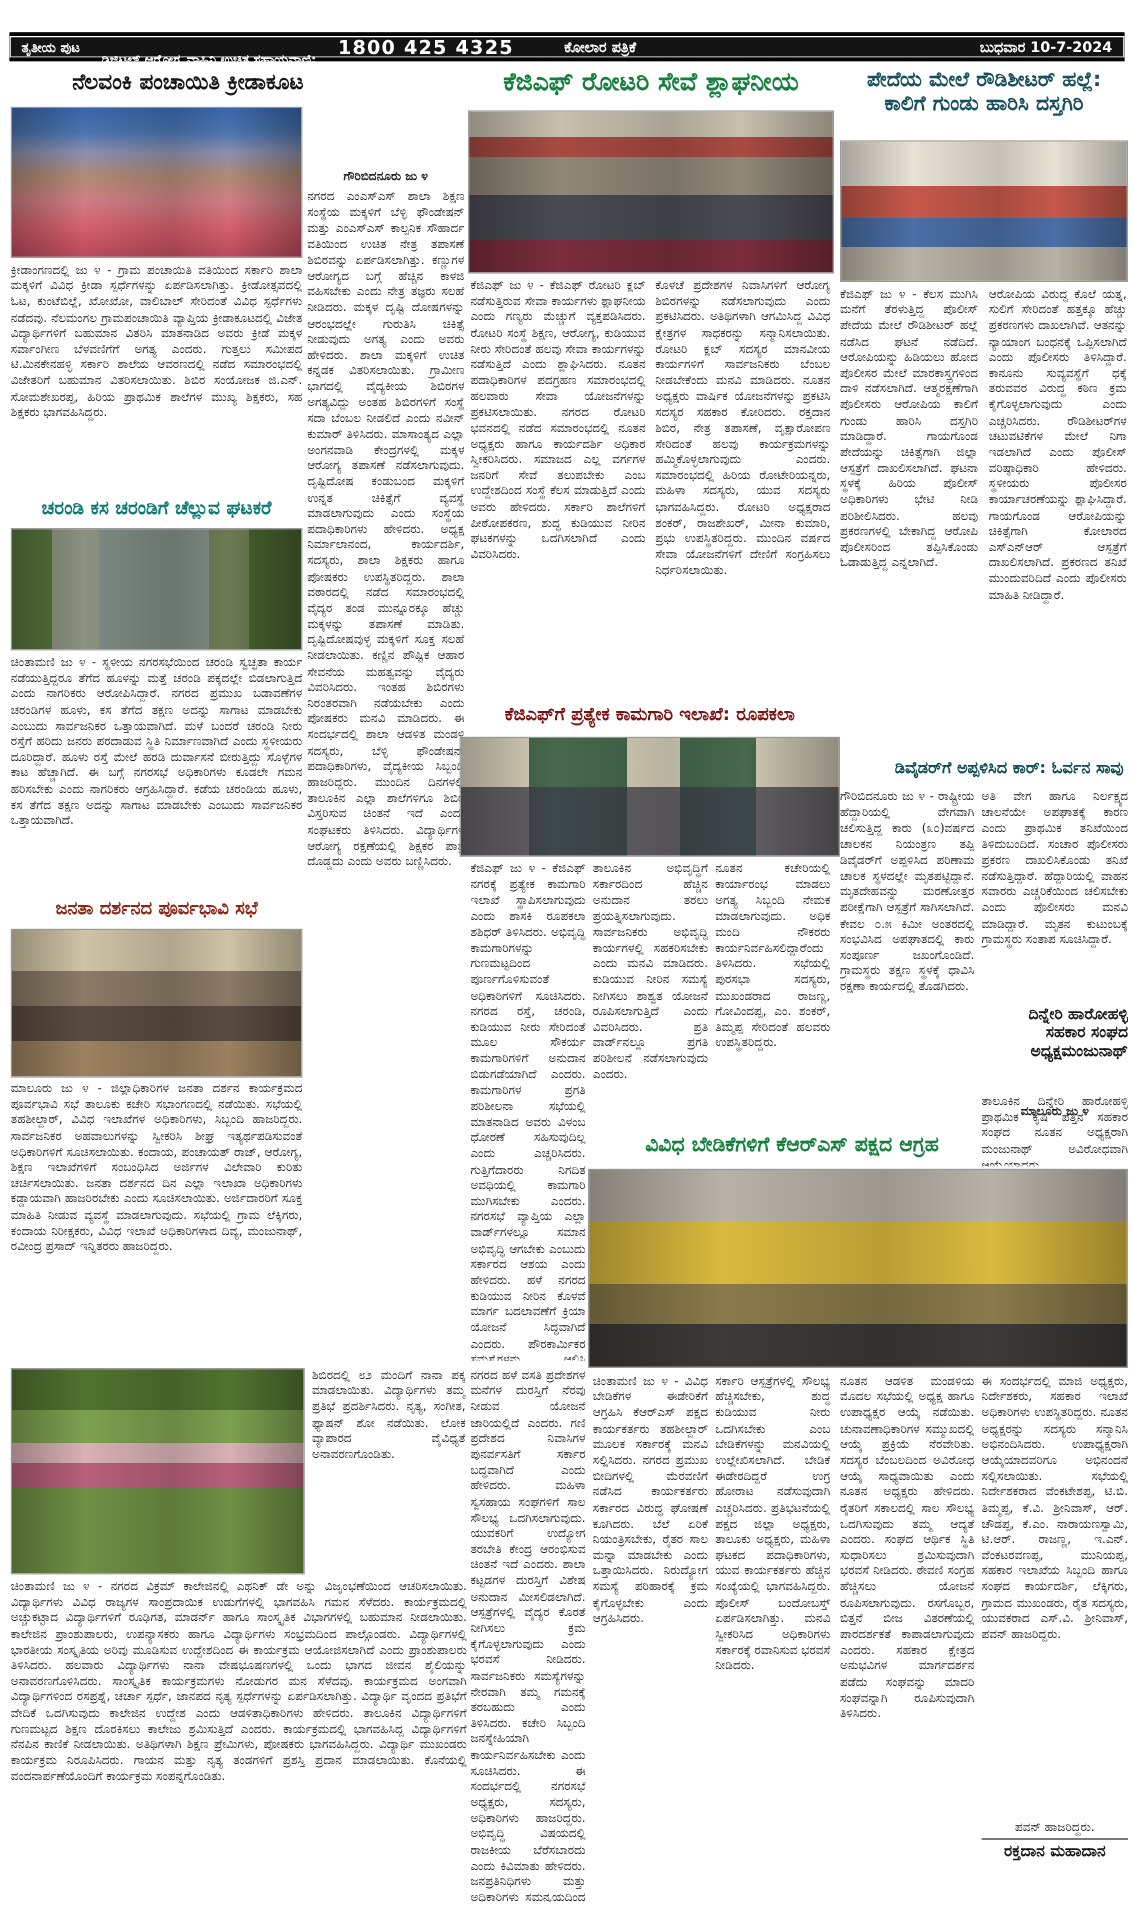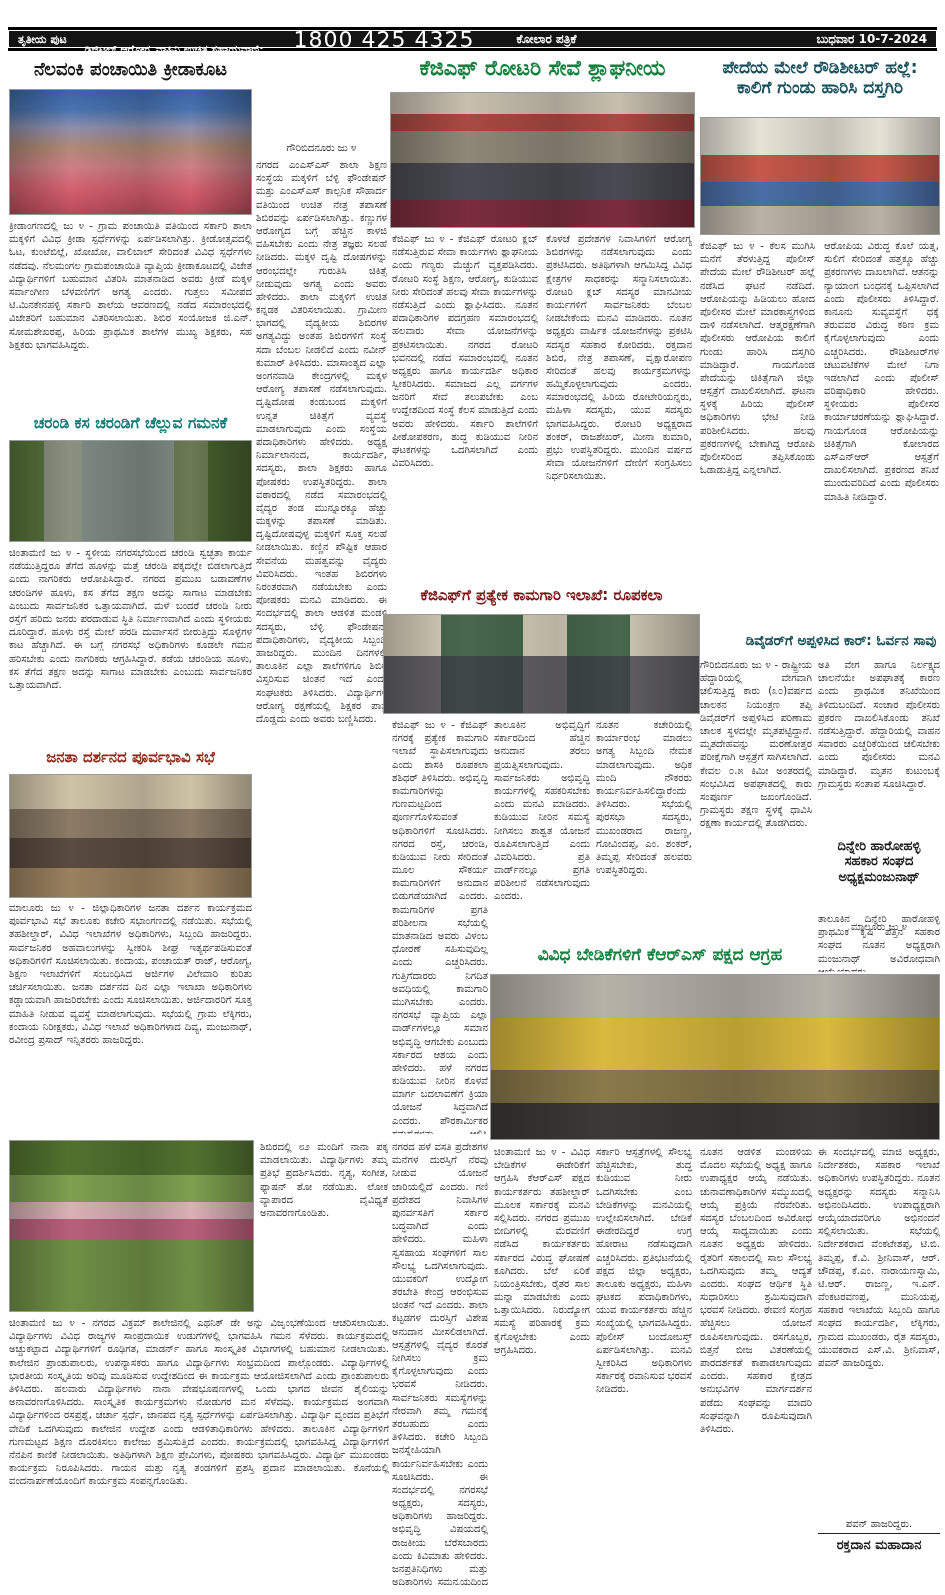--- a/index.html
+++ b/index.html
@@ -5,36 +5,36 @@
   html,body{margin:0;padding:0;background:#fff;}
   #page{position:relative;width:945px;height:1595px;background:#fff;overflow:hidden;
         font-family:"DejaVu Sans","Liberation Sans",sans-serif;color:#1c1c1c;}
   .abs{position:absolute;}
   
   .masthead{background:#141414;border-top:3px solid #000;border-bottom:3px solid #000;
             box-shadow:inset 0 0 0 1px #fff;color:#fff;display:flex;align-items:center;
             padding:0 10px;gap:18px;box-sizing:border-box;}
   .masthead .edition{font-size:11px;font-weight:bold;}
   .masthead .help-label{font-size:11px;font-weight:bold;margin-top:21px;}
-  .masthead .help-number{font-size:22px;font-weight:normal;letter-spacing:1px;margin-left:12px;}
+  .masthead .help-number{font-size:16px;font-weight:bold;letter-spacing:1px;}
   .masthead .paper{font-size:12px;font-weight:bold;margin-left:24px;}
   .masthead .date{margin-left:auto;font-size:12px;font-weight:bold;}
   
   .headline{font-weight:bold;text-align:center;line-height:1.18;overflow:hidden;}
-  .hl-black{color:#161616;}
+  .hl-black{color:#161616;text-align:right;}
   .hl-navy{color:#15803d;}
   .hl-teal{color:#0a7a74;}
   .hl-maroon{color:#8c2715;}
   .hl-darkred{color:#7a1212;}
   .hl-slate{color:#174f5c;}
   .hl-deepteal{color:#0d4b55;padding-left:21px;}
   
   .body-text{font-size:10px;line-height:1.32;text-align:justify;color:#202020;overflow:hidden;
              word-break:break-word;}
-  .dateline{font-weight:normal;text-align:center;font-size:10px;color:#202020;}
+  .dateline{font-weight:bold;text-align:center;font-size:10px;color:#202020;}
   
   .photo{position:absolute;overflow:hidden;border:1px solid #9a9a9a;box-sizing:border-box;}
   .shade{position:absolute;inset:0;background:linear-gradient(90deg,rgba(0,0,0,.28),rgba(0,0,0,0) 25%,rgba(0,0,0,.15) 55%,rgba(0,0,0,0) 75%,rgba(0,0,0,.3));}
   .p1{background:linear-gradient(180deg,#3a66a8 0%,#4a74b0 16%,#8d8fae 30%,#b08a74 46%,#cf7f85 62%,#d4606e 80%,#b94a5a 100%);}
   .p2{background:linear-gradient(90deg,#57743c 0 14%,#8b9180 14% 30%,#7e8a84 30% 68%,#6b7a52 68% 82%,#47602e 82% 100%);}
   .p3{background:linear-gradient(180deg,#cfc3a6 0 28%,#8a7a66 28% 52%,#5a4b40 52% 76%,#9a815f 76% 100%);}
   .p4{background:linear-gradient(180deg,#c8bfae 0 16%,#a84a42 16% 28%,#8f8878 28% 52%,#4a4a52 52% 80%,#7a2d3c 80% 100%);}
   .p5{background:linear-gradient(180deg,#e7e2d6 0 32%,#c5584a 32% 55%,#4a6ea5 55% 76%,#b9b2a6 76% 100%);}
   .p6{background:linear-gradient(180deg,rgba(0,0,0,0) 0 42%,rgba(60,60,72,.75) 42% 100%),
                linear-gradient(90deg,#d8d2bc 0 18%,#47684d 18% 44%,#d8d2bc 44% 58%,#47684d 58% 78%,#cfc9b4 78% 100%);}
@@ -56,21 +56,21 @@
     <span class="paper">ಕೋಲಾರ ಪತ್ರಿಕೆ</span>
     <span class="date">ಬುಧವಾರ 10-7-2024</span>
   </div>
 
   <div class="abs headline hl-black" style="left:8px;top:58px;width:245px;height:30px;font-size:18px;">ನೆಲವಂಕಿ ಪಂಚಾಯಿತಿ ಕ್ರೀಡಾಕೂಟ</div>
   <div class="photo p1" style="left:9px;top:89px;width:243px;height:126px;">
       <div class="shade"></div>
     </div>
   <div class="abs body-text" style="left:9px;top:219px;width:243px;height:173px;">ಕ್ರೀಡಾಂಗಣದಲ್ಲಿ ಜು ೪ - ಗ್ರಾಮ ಪಂಚಾಯಿತಿ ವತಿಯಿಂದ ಸರ್ಕಾರಿ ಶಾಲಾ ಮಕ್ಕಳಿಗೆ ವಿವಿಧ ಕ್ರೀಡಾ ಸ್ಪರ್ಧೆಗಳನ್ನು ಏರ್ಪಡಿಸಲಾಗಿತ್ತು. ಕ್ರೀಡೋತ್ಸವದಲ್ಲಿ ಓಟ, ಕುಂಟೆಬಿಲ್ಲೆ, ಖೋಖೋ, ವಾಲಿಬಾಲ್ ಸೇರಿದಂತೆ ವಿವಿಧ ಸ್ಪರ್ಧೆಗಳು ನಡೆದವು. ನೆಲಮಂಗಲ ಗ್ರಾಮಪಂಚಾಯಿತಿ ವ್ಯಾಪ್ತಿಯ ಕ್ರೀಡಾಕೂಟದಲ್ಲಿ ವಿಜೇತ ವಿದ್ಯಾರ್ಥಿಗಳಿಗೆ ಬಹುಮಾನ ವಿತರಿಸಿ ಮಾತನಾಡಿದ ಅವರು ಕ್ರೀಡೆ ಮಕ್ಕಳ ಸರ್ವಾಂಗೀಣ ಬೆಳವಣಿಗೆಗೆ ಅಗತ್ಯ ಎಂದರು. ಗುತ್ತಲು ಸಮೀಪದ ಟಿ.ಮಿನಕೇನಹಳ್ಳಿ ಸರ್ಕಾರಿ ಶಾಲೆಯ ಆವರಣದಲ್ಲಿ ನಡೆದ ಸಮಾರಂಭದಲ್ಲಿ ವಿಜೇತರಿಗೆ ಬಹುಮಾನ ವಿತರಿಸಲಾಯಿತು. ಶಿಬಿರ ಸಂಯೋಜಕ ಜಿ.ಎನ್. ಸೋಮಶೇಖರಪ್ಪ, ಹಿರಿಯ ಪ್ರಾಥಮಿಕ ಶಾಲೆಗಳ ಮುಖ್ಯ ಶಿಕ್ಷಕರು, ಸಹ ಶಿಕ್ಷಕರು ಭಾಗವಹಿಸಿದ್ದರು.</div>
 
-  <div class="abs headline hl-teal" style="left:8px;top:414px;width:245px;height:22px;font-size:15.5px;">ಚರಂಡಿ ಕಸ ಚರಂಡಿಗೆ ಚೆಲ್ಲುವ ಗಮನಕೆ</div>
+  <div class="abs headline hl-teal" style="left:8px;top:414px;width:245px;height:22px;font-size:15.5px;">ಚರಂಡಿ ಕಸ ಚರಂಡಿಗೆ ಚೆಲ್ಲುವ ಘಟಕರೆ</div>
   <div class="photo p2" style="left:9px;top:440px;width:243px;height:102px;">
       <div class="shade"></div>
     </div>
   <div class="abs body-text" style="left:9px;top:546px;width:243px;height:198px;">ಚಿಂತಾಮಣಿ ಜು ೪ - ಸ್ಥಳೀಯ ನಗರಸಭೆಯಿಂದ ಚರಂಡಿ ಸ್ವಚ್ಛತಾ ಕಾರ್ಯ ನಡೆಯುತ್ತಿದ್ದರೂ ತೆಗೆದ ಹೂಳನ್ನು ಮತ್ತೆ ಚರಂಡಿ ಪಕ್ಕದಲ್ಲೇ ಬಿಡಲಾಗುತ್ತಿದೆ ಎಂದು ನಾಗರಿಕರು ಆರೋಪಿಸಿದ್ದಾರೆ. ನಗರದ ಪ್ರಮುಖ ಬಡಾವಣೆಗಳ ಚರಂಡಿಗಳ ಹೂಳು, ಕಸ ತೆಗೆದ ತಕ್ಷಣ ಅದನ್ನು ಸಾಗಾಟ ಮಾಡಬೇಕು ಎಂಬುದು ಸಾರ್ವಜನಿಕರ ಒತ್ತಾಯವಾಗಿದೆ. ಮಳೆ ಬಂದರೆ ಚರಂಡಿ ನೀರು ರಸ್ತೆಗೆ ಹರಿದು ಜನರು ಪರದಾಡುವ ಸ್ಥಿತಿ ನಿರ್ಮಾಣವಾಗಿದೆ ಎಂದು ಸ್ಥಳೀಯರು ದೂರಿದ್ದಾರೆ. ಹೂಳು ರಸ್ತೆ ಮೇಲೆ ಹರಡಿ ದುರ್ವಾಸನೆ ಬೀರುತ್ತಿದ್ದು ಸೊಳ್ಳೆಗಳ ಕಾಟ ಹೆಚ್ಚಾಗಿದೆ. ಈ ಬಗ್ಗೆ ನಗರಸಭೆ ಅಧಿಕಾರಿಗಳು ಕೂಡಲೇ ಗಮನ ಹರಿಸಬೇಕು ಎಂದು ನಾಗರಿಕರು ಆಗ್ರಹಿಸಿದ್ದಾರೆ. ಕಡೆಯ ಚರಂಡಿಯ ಹೂಳು, ಕಸ ತೆಗೆದ ತಕ್ಷಣ ಅದನ್ನು ಸಾಗಾಟ ಮಾಡಬೇಕು ಎಂಬುದು ಸಾರ್ವಜನಿಕರ ಒತ್ತಾಯವಾಗಿದೆ.</div>
 
   <div class="abs headline hl-maroon" style="left:8px;top:749px;width:245px;height:21px;font-size:15px;">ಜನತಾ ದರ್ಶನದ ಪೂರ್ವಭಾವಿ ಸಭೆ</div>
   <div class="photo p3" style="left:9px;top:774px;width:243px;height:124px;">
       <div class="shade"></div>
     </div>
   <div class="abs body-text" style="left:9px;top:901px;width:243px;height:176px;">ಮಾಲೂರು ಜು ೪ - ಜಿಲ್ಲಾಧಿಕಾರಿಗಳ ಜನತಾ ದರ್ಶನ ಕಾರ್ಯಕ್ರಮದ ಪೂರ್ವಭಾವಿ ಸಭೆ ತಾಲೂಕು ಕಚೇರಿ ಸಭಾಂಗಣದಲ್ಲಿ ನಡೆಯಿತು. ಸಭೆಯಲ್ಲಿ ತಹಶೀಲ್ದಾರ್, ವಿವಿಧ ಇಲಾಖೆಗಳ ಅಧಿಕಾರಿಗಳು, ಸಿಬ್ಬಂದಿ ಹಾಜರಿದ್ದರು. ಸಾರ್ವಜನಿಕರ ಅಹವಾಲುಗಳನ್ನು ಸ್ವೀಕರಿಸಿ ಶೀಘ್ರ ಇತ್ಯರ್ಥಪಡಿಸುವಂತೆ ಅಧಿಕಾರಿಗಳಿಗೆ ಸೂಚಿಸಲಾಯಿತು. ಕಂದಾಯ, ಪಂಚಾಯತ್ ರಾಜ್, ಆರೋಗ್ಯ, ಶಿಕ್ಷಣ ಇಲಾಖೆಗಳಿಗೆ ಸಂಬಂಧಿಸಿದ ಅರ್ಜಿಗಳ ವಿಲೇವಾರಿ ಕುರಿತು ಚರ್ಚಿಸಲಾಯಿತು. ಜನತಾ ದರ್ಶನದ ದಿನ ಎಲ್ಲಾ ಇಲಾಖಾ ಅಧಿಕಾರಿಗಳು ಕಡ್ಡಾಯವಾಗಿ ಹಾಜರಿರಬೇಕು ಎಂದು ಸೂಚಿಸಲಾಯಿತು. ಅರ್ಜಿದಾರರಿಗೆ ಸೂಕ್ತ ಮಾಹಿತಿ ನೀಡುವ ವ್ಯವಸ್ಥೆ ಮಾಡಲಾಗುವುದು. ಸಭೆಯಲ್ಲಿ ಗ್ರಾಮ ಲೆಕ್ಕಿಗರು, ಕಂದಾಯ ನಿರೀಕ್ಷಕರು, ವಿವಿಧ ಇಲಾಖೆ ಅಧಿಕಾರಿಗಳಾದ ದಿವ್ಯ, ಮಂಜುನಾಥ್, ರವೀಂದ್ರ ಪ್ರಸಾದ್ ಇನ್ನಿತರರು ಹಾಜರಿದ್ದರು.</div>

